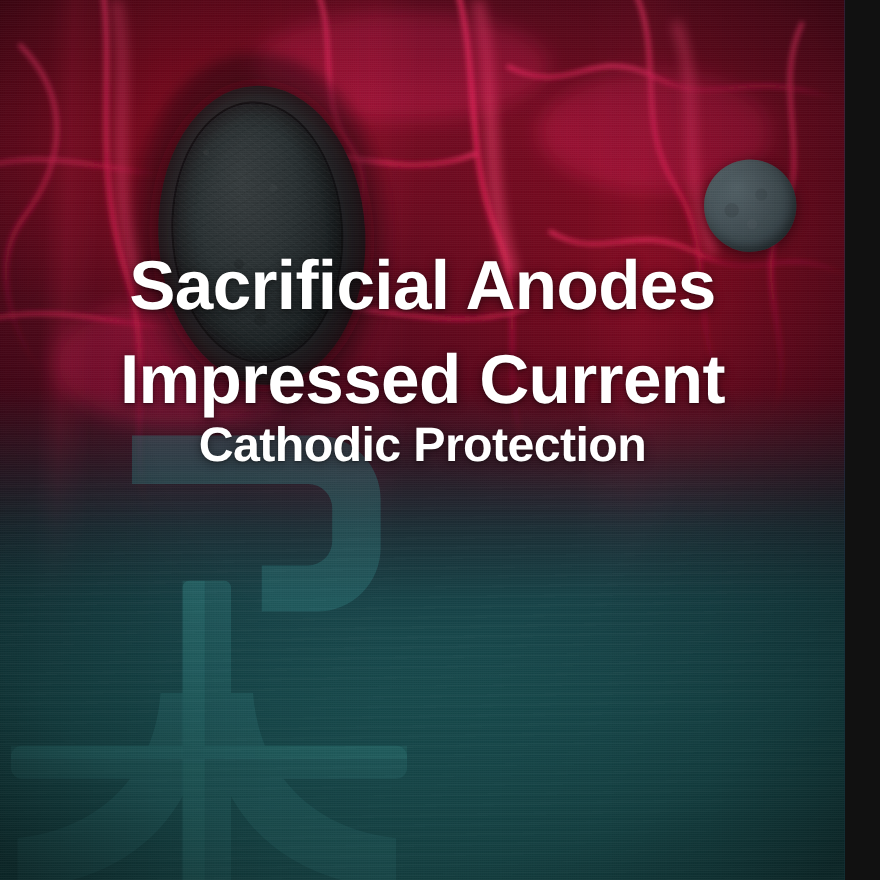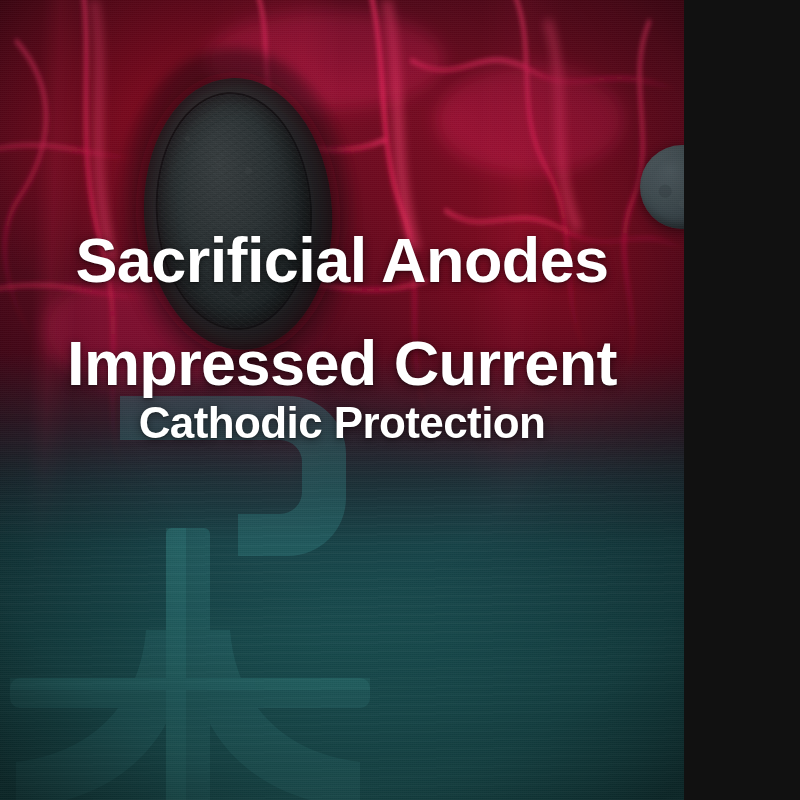--- a/index.html
+++ b/index.html
@@ -5,21 +5,21 @@
 <style>
   html,body{margin:0;padding:0;background:#111;}
   body{
     font-family:"Liberation Sans", sans-serif;
     -webkit-font-smoothing:antialiased;
   }
 
   
   #stage{
     position:relative;
-    width:684px;height:800px;
+    width:768px;height:800px;
     overflow:hidden;
     background:#0369a1;
     isolation:isolate;
   }
 
   .layer{position:absolute;inset:0;}
 
   
   .bg-red{
     background:
@@ -149,21 +149,21 @@
   .t-line{
     display:block;
     font-weight:700;
     letter-spacing:-0.6px;
     line-height:1.03;
     text-shadow:0 2px 10px rgba(0,0,0,.45), 0 1px 2px rgba(0,0,0,.35);
     white-space:nowrap;
   }
   .t-1{font-size:63px;}
   .t-vs{font-size:52px;margin-top:22px;}
-  .t-3{font-size:63px;margin-top:38px;}
+  .t-3{font-size:63px;margin-top:20px;}
   .t-4{font-size:44px;margin-top:4px;}
   .grain{
     opacity:.05;
     background:
       repeating-linear-gradient(0deg, rgba(255,255,255,.5) 0 1px, transparent 1px 2px),
       repeating-linear-gradient(90deg, rgba(0,0,0,.5) 0 1px, transparent 1px 2px);
     pointer-events:none;
   }
 </style>
 </head>

